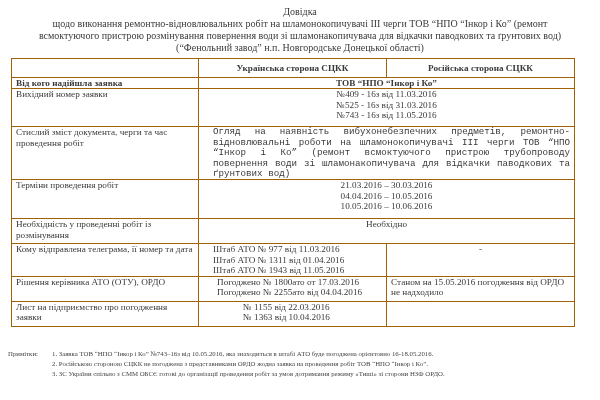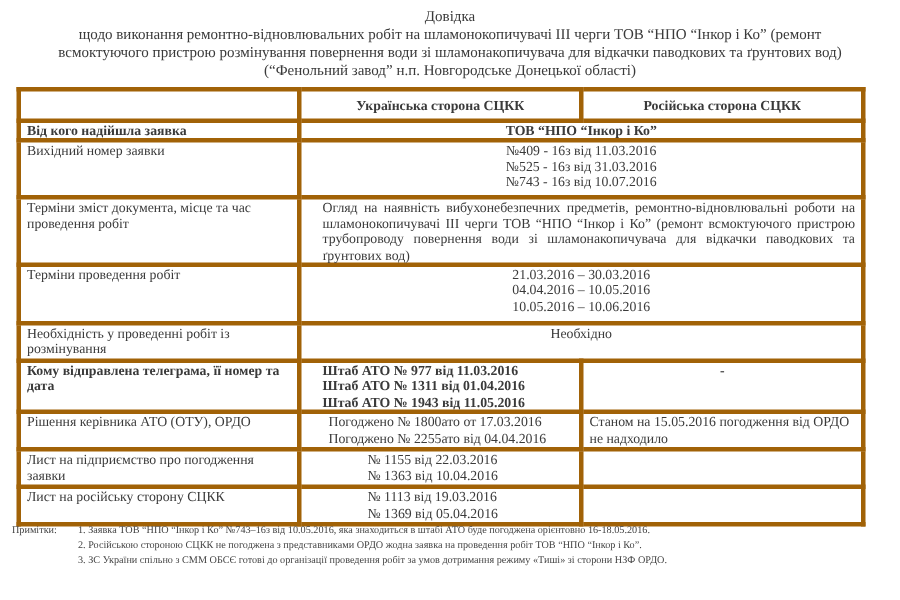--- a/index.html
+++ b/index.html
@@ -9,32 +9,32 @@
     position:relative;
   }
   .title-block { position:absolute; left:0; top:6px; width:600px; text-align:center; font-size:10px; line-height:12px; color:#3a3a3a; }
   .title-block .doc-title { display:block; }
   .title-block .line { display:block; }
   table.doc {
     position:absolute; left:11px; top:58px; width:563px;
     border-collapse:collapse; font-size:9.2px; line-height:10.4px; color:#3a3a3a;
     table-layout:fixed;
   }
-  table.doc td, table.doc th { border:3px solid #a16207; padding:0 4px; vertical-align:top; }
+  table.doc td, table.doc th { border:1px solid #a16207; padding:0 4px; vertical-align:top; }
   table.doc th { font-weight:bold; text-align:center; height:18px; vertical-align:middle; }
   col.c1 { width:187px; } col.c2 { width:188px; } col.c3 { width:188px; }
   .center { text-align:center; }
-  .justify { text-align:justify; }
+  .justify { text-align:justify;font-family:Liberation Mono, monospace; }
   .indent { padding-left:44px !important;margin-left:12px; }
   .row-h1 { height:7px;font-weight:bold; }
   .row-h2 { height:38px; }
   .row-h3 { height:43px; }
   .row-h4 { height:39px; }
   .row-h5 { height:25px; }
-  .row-h6 { height:30px;font-weight:bold; }
+  .row-h6 { height:30px; }
   .row-h7 { height:25px; }
   .row-h8 { height:25px; }
   .row-h9 { height:25px; }
   .notes { position:absolute; left:8px; top:349px; width:590px; font-size:6.8px; line-height:10px; color:#444; }
   .notes .note-row { display:flex; }
   .notes .note-label { width:44px; flex:none; }
   .notes .note-text { white-space:nowrap; }
   .line { display:block; }
 </style>
 </head>
@@ -65,26 +65,26 @@
     <td colspan="2" class="center">
       <span class="line">ТОВ “НПО “Інкор і Ко”</span>
     </td>
   </tr>
 
   <tr class="row-h2">
     <td>Вихідний номер заявки</td>
     <td colspan="2" class="center">
       <span class="line">№409 - 16з від 11.03.2016</span>
       <span class="line">№525 - 16з від 31.03.2016</span>
-      <span class="line">№743 - 16з від 10.07.2016</span>
+      <span class="line">№743 - 16з від 11.05.2016</span>
     </td>
   </tr>
 
   <tr class="row-h3">
-    <td>Терміни зміст документа, місце та час проведення робіт</td>
+    <td>Стислий зміст документа, черги та час проведення робіт</td>
     <td colspan="2" class="justify" style="padding-left:14px;">Огляд на наявність вибухонебезпечних предметів, ремонтно-відновлювальні роботи на шламонокопичувачі ІІІ черги ТОВ “НПО “Інкор і Ко” (ремонт всмоктуючого пристрою трубопроводу повернення води зі шламонакопичувача для відкачки паводкових та ґрунтових вод)</td>
   </tr>
 
   <tr class="row-h4">
     <td>Терміни проведення робіт</td>
     <td colspan="2" class="center">
       <span class="line">21.03.2016 – 30.03.2016</span>
       <span class="line">04.04.2016 – 10.05.2016</span>
       <span class="line">10.05.2016 – 10.06.2016</span>
     </td>
@@ -118,28 +118,20 @@
 
   <tr class="row-h8">
     <td>Лист на підприємство про погодження заявки</td>
     <td class="indent">
       <span class="line">№ 1155 від 22.03.2016</span>
       <span class="line">№ 1363 від 10.04.2016</span>
     </td>
     <td></td>
   </tr>
 
-  <tr class="row-h9">
-    <td>Лист на російську сторону СЦКК</td>
-    <td class="indent">
-      <span class="line">№ 1113 від 19.03.2016</span>
-      <span class="line">№ 1369 від 05.04.2016</span>
-    </td>
-    <td></td>
-  </tr>
 </tbody>
   </table>
 
 <div class="notes">
   <div class="note-row">
     <span class="note-label">Примітки:</span>
     <span class="note-text">1. Заявка ТОВ “НПО “Інкор і Ко” №743–16з від 10.05.2016, яка знаходиться в штабі АТО буде погоджена орієнтовно 16-18.05.2016.</span>
   </div>
   <div class="note-row">
     <span class="note-label"></span>

